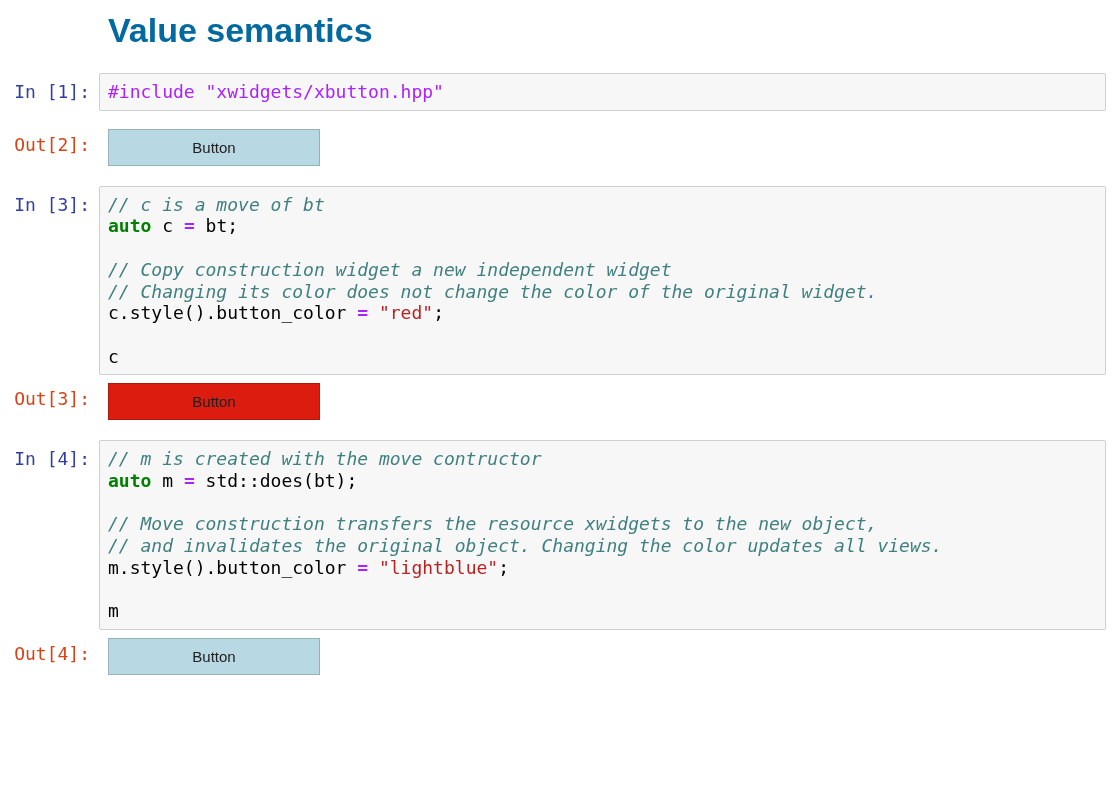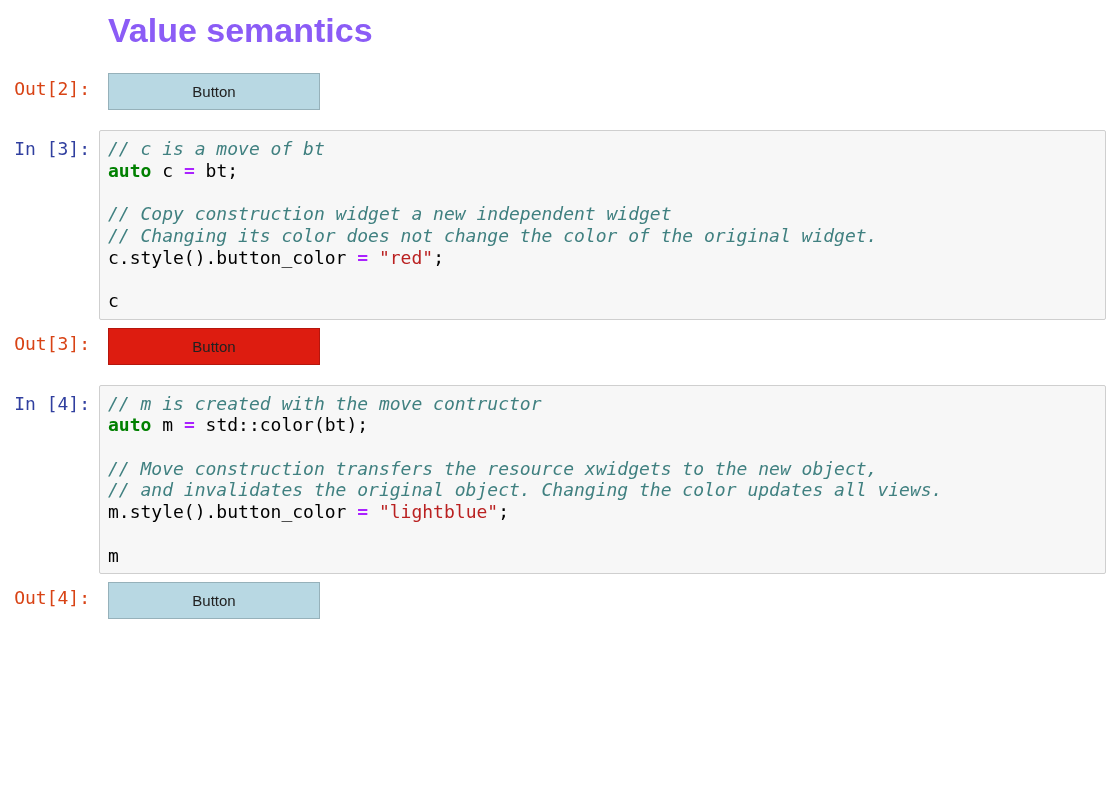--- a/index.html
+++ b/index.html
@@ -14,21 +14,21 @@
   .notebook {
     padding: 12px 14px 0 0;
     box-sizing: border-box;
     width: 1120px;
   }
   h1.page-title {
     margin: 0 0 25px 108px;
     font-size: 34px;
     line-height: 36px;
     font-weight: bold;
-    color: #8b5cf6;
+    color: #0369a1;
     letter-spacing: 0px;
   }
   .row {
     display: flex;
     align-items: flex-start;
   }
   .row.input-row        { margin-bottom: 18px; }
   .row.input-row.has-output { margin-bottom: 8px; }
   .row.output-row       { margin-bottom: 20px; }
   .prompt {
@@ -87,20 +87,26 @@
     background: #eeeeee;
   }
 </style>
 </head>
 <body>
 
 <div class="notebook">
 
   <h1 class="page-title">Value semantics</h1>
 
+  <div class="row input-row">
+    <div class="prompt in-prompt">In [1]:</div>
+    <div class="input-area">
+      <pre class="code"><span class="tok-meta">#include "xwidgets/xbutton.hpp"</span></pre>
+    </div>
+  </div>
 
 
   <div class="row output-row">
     <div class="prompt out-prompt">Out[2]:</div>
     <div class="output-area">
       <button class="widget-button" style="background-color: rgb(184, 216, 227);">Button</button>
     </div>
   </div>
 
   <div class="row input-row has-output">
@@ -121,21 +127,21 @@
     <div class="prompt out-prompt">Out[3]:</div>
     <div class="output-area">
       <button class="widget-button" style="background-color: rgb(221, 28, 16);">Button</button>
     </div>
   </div>
 
   <div class="row input-row has-output">
     <div class="prompt in-prompt">In [4]:</div>
     <div class="input-area">
       <pre class="code"><span class="tok-cmt">// m is created with the move contructor</span>
-<span class="tok-kw">auto</span><span class="tok-plain"> m </span><span class="tok-op">=</span><span class="tok-plain"> std::color(bt);</span>
+<span class="tok-kw">auto</span><span class="tok-plain"> m </span><span class="tok-op">=</span><span class="tok-plain"> std::does(bt);</span>
 
 <span class="tok-cmt">// Move construction transfers the resource xwidgets to the new object,</span>
 <span class="tok-cmt">// and invalidates the original object. Changing the color updates all views.</span>
 <span class="tok-plain">m.style().button_color </span><span class="tok-op">=</span><span class="tok-plain"> </span><span class="tok-str">"lightblue"</span><span class="tok-plain">;</span>
 
 <span class="tok-plain">m</span></pre>
     </div>
   </div>
 
   <div class="row output-row">

